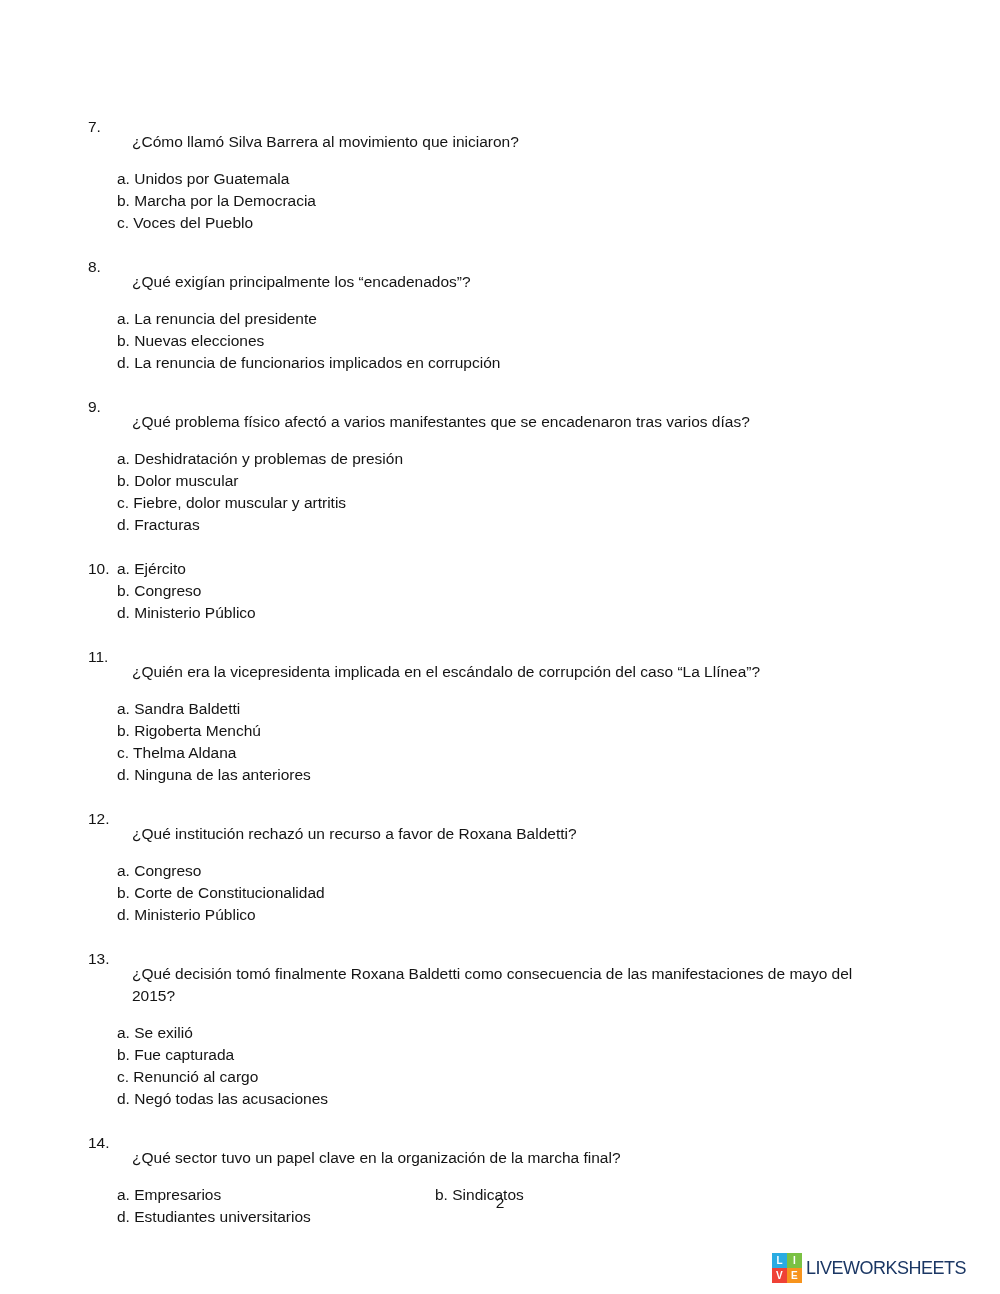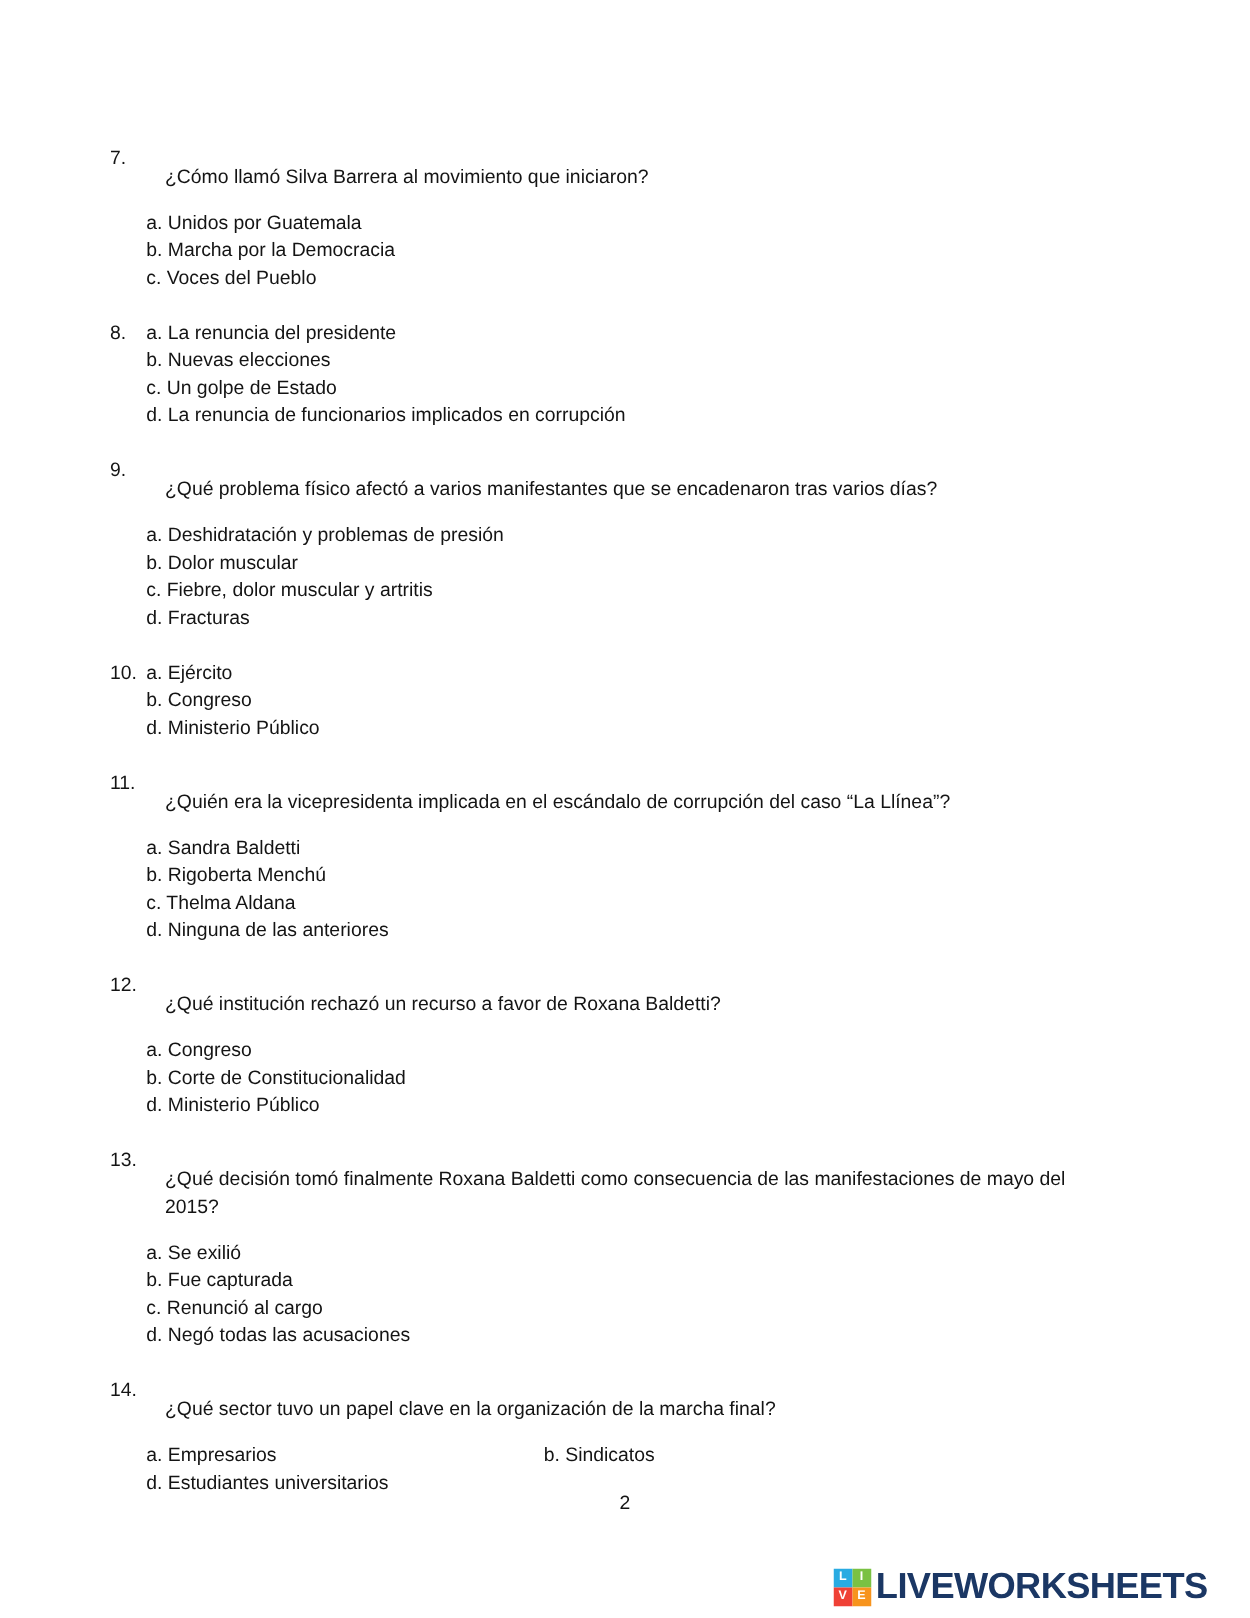--- a/index.html
+++ b/index.html
@@ -71,22 +71,22 @@
   .logo-sq {
     display: flex;
     align-items: center;
     justify-content: center;
     color: #ffffff;
     font-size: 10px;
     font-weight: bold;
     line-height: 1;
   }
   .logo-text {
-    font-size: 29px;
-    font-weight: 700;
+    font-size: 18px;
+    font-weight: 400;
     letter-spacing: -0.5px;
   }
 </style>
 </head>
 <body>
 
 <div class="content">
     <div class="question">
       <div class="qnum">7.</div>
       <div class="qbody">
@@ -94,24 +94,24 @@
         <div class="options">
           <div class="option">a. Unidos por Guatemala</div>
           <div class="option">b. Marcha por la Democracia</div>
           <div class="option">c. Voces del Pueblo</div>
         </div>
       </div>
     </div>
     <div class="question">
       <div class="qnum">8.</div>
       <div class="qbody">
+        <div class="qtext">¿Qué exigían principalmente los “encadenados”?</div>
         <div class="options">
           <div class="option">a. La renuncia del presidente</div>
           <div class="option">b. Nuevas elecciones</div>
-          <div class="option">c. Un golpe de Estado</div>
           <div class="option">d. La renuncia de funcionarios implicados en corrupción</div>
         </div>
       </div>
     </div>
     <div class="question">
       <div class="qnum">9.</div>
       <div class="qbody">
         <div class="qtext">¿Qué problema físico afectó a varios manifestantes que se encadenaron tras varios días?</div>
         <div class="options">
           <div class="option">a. Deshidratación y problemas de presión</div>

